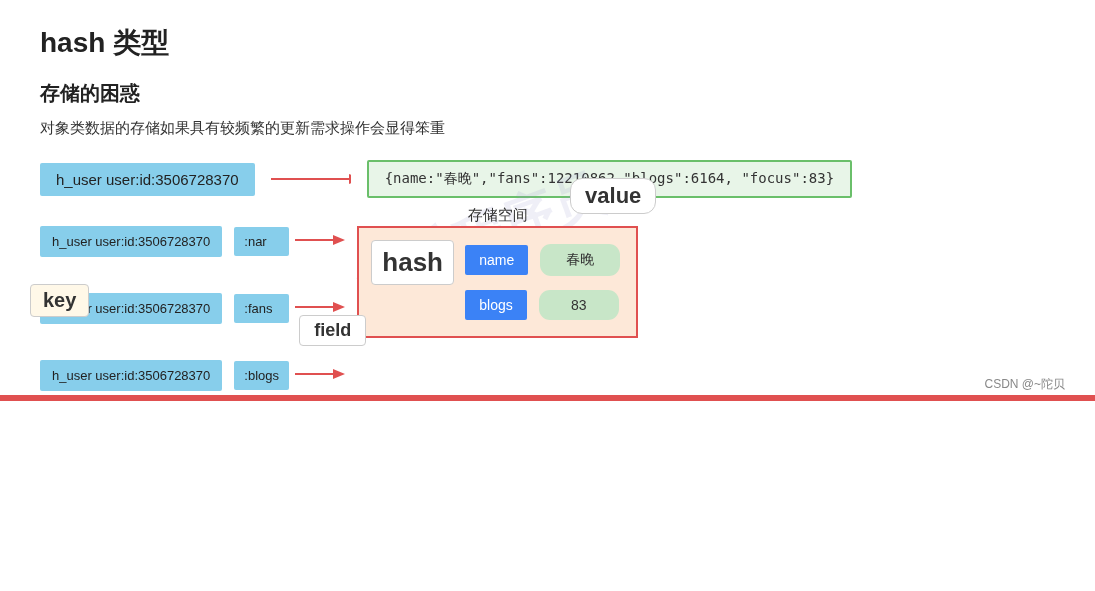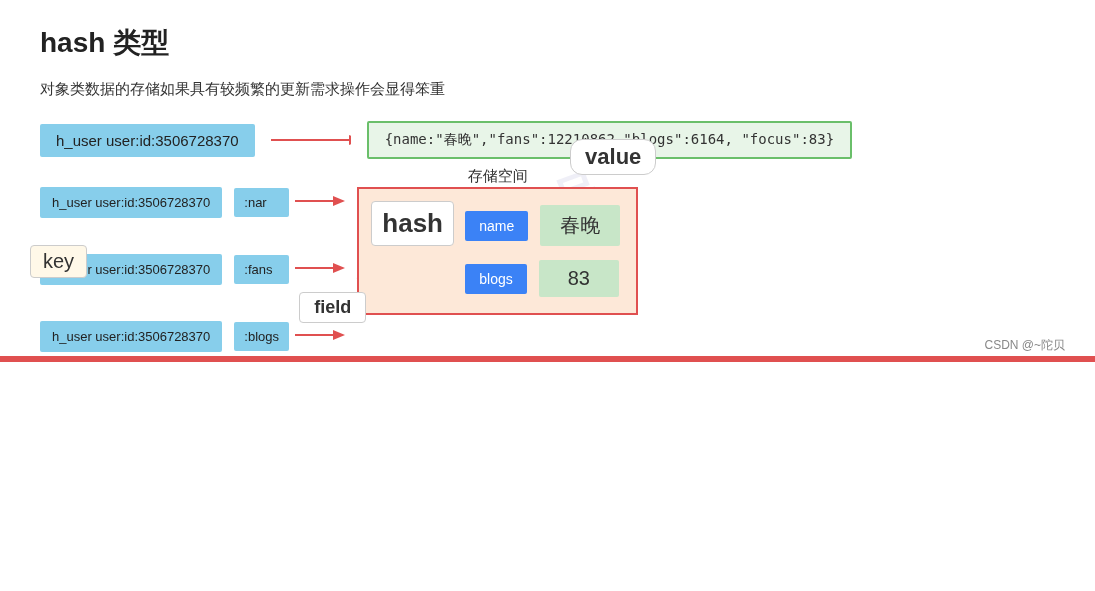--- a/index.html
+++ b/index.html
@@ -83,21 +83,21 @@
       position: relative;
       margin-top: 10px;
     }
 
     .key-label-bubble {
       background: #fff8e8;
       border: 1px solid #ccc;
       border-radius: 4px;
       padding: 4px 12px;
       font-size: 20px;
-      font-weight: normal;
+      font-weight: bold;
       color: #333;
       position: absolute;
       left: -10px;
       top: 58px;
     }
 
     .key-cell {
       background: #87CEEB;
       padding: 8px 12px;
       font-size: 13px;
@@ -172,22 +172,22 @@
       font-size: 14px;
       border-radius: 2px;
       min-width: 60px;
       text-align: right;
     }
 
     .value-cell {
       background: #c8e6c8;
       color: #333;
       padding: 7px 16px;
-      font-size: 20px;
-      border-radius: 2px;
+      font-size: 14px;
+      border-radius: 11px;
       min-width: 80px;
       text-align: center;
     }
 
     
     .value-label-bubble {
       background: #fff;
       border: 1px solid #ccc;
       border-radius: 12px;
       padding: 4px 14px;
@@ -260,20 +260,21 @@
   </style>
 </head>
 <body>
 
 <div class="page-container">
 
   <div class="watermark">优质程序员</div>
 
   <h1 class="main-title">hash 类型</h1>
 
+  <h2 class="section-title">存储的困惑</h2>
 
   <p class="description">对象类数据的存储如果具有较频繁的更新需求操作会显得笨重</p>
 
   <div class="top-row">
     <div class="key-box">h_user user:id:3506728370</div>
     <div class="arrow-right">
       <svg width="90" height="20">
         <line x1="0" y1="10" x2="78" y2="10" stroke="#e05050" stroke-width="2"></line>
         <polygon points="78,5 90,10 78,15" fill="#e05050"></polygon>
       </svg>

